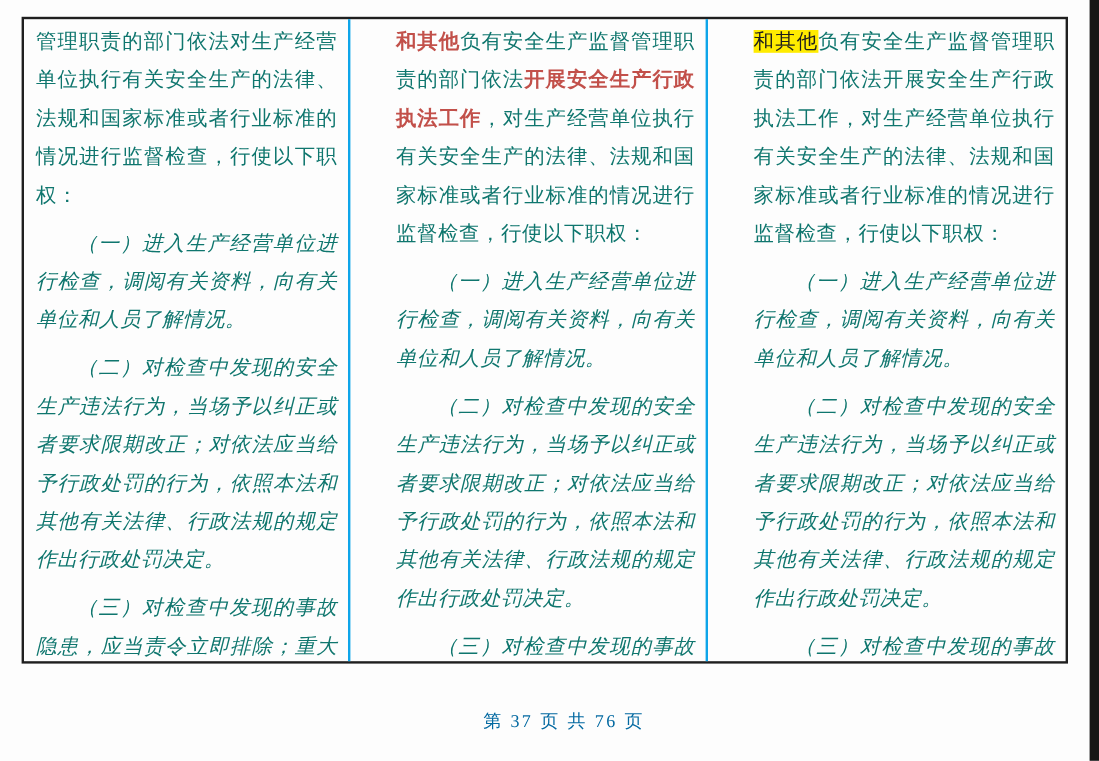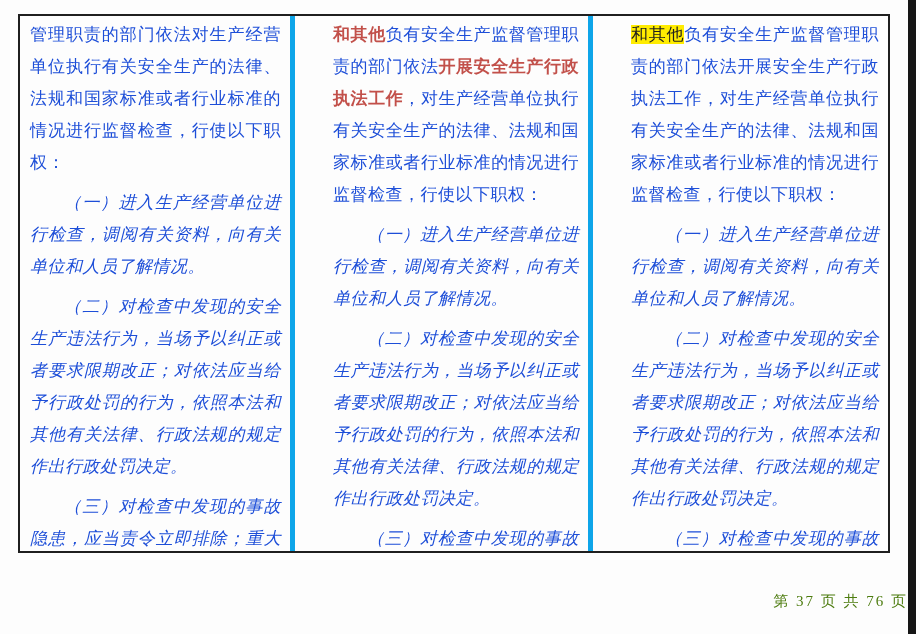--- a/index.html
+++ b/index.html
@@ -16,36 +16,36 @@
     position:absolute;left:18px;top:14px;width:868px;height:535px;
     border:2px solid #1f1f1f;
     display:grid;grid-template-columns:270px 298px 1fr;
     background:#fdfdfd;
   }
   .col{
     padding:3px 9px 0 10px;
     overflow:hidden;
     box-sizing:border-box;
   }
-  .col + .col{border-left:5px solid #0ea5e9;padding-left:38px;}
+  .col + .col{border-left:2px solid #0ea5e9;padding-left:38px;}
   .para{
     margin:0 0 8px 0;
     font-size:17px;
     line-height:32px;
     text-align:justify;
     letter-spacing:0.5px;
   }
   .para.indent{text-indent:2em;font-style:italic;}
-  .seg{color:#1d4ed8;}
+  .seg{color:#0f766e;}
   .seg.red{color:#c2504a;font-weight:bold;}
   .seg.hl{background:#ffec00;color:#1e1e1e;}
   .footer{
     position:absolute;left:0;right:8px;top:592px;
-    text-align:right;
-    font-size:15px;letter-spacing:2px;color:#4d7c0f;padding-left:32px;
+    text-align:center;
+    font-size:15px;letter-spacing:2px;color:#0369a1;padding-left:32px;
   }
 </style>
 </head>
 <body>
 
 <div class="doc-table">
 
   <div class="col">
     <p class="para"><span class="seg">管理职责的部门依法对生产经营单位执行有关安全生产的法律、法规和国家标准或者行业标准的情况进行监督检查，行使以下职权：</span></p>
     <p class="para indent"><span class="seg">（一）进入生产经营单位进行检查，调阅有关资料，向有关单位和人员了解情况。</span></p>

